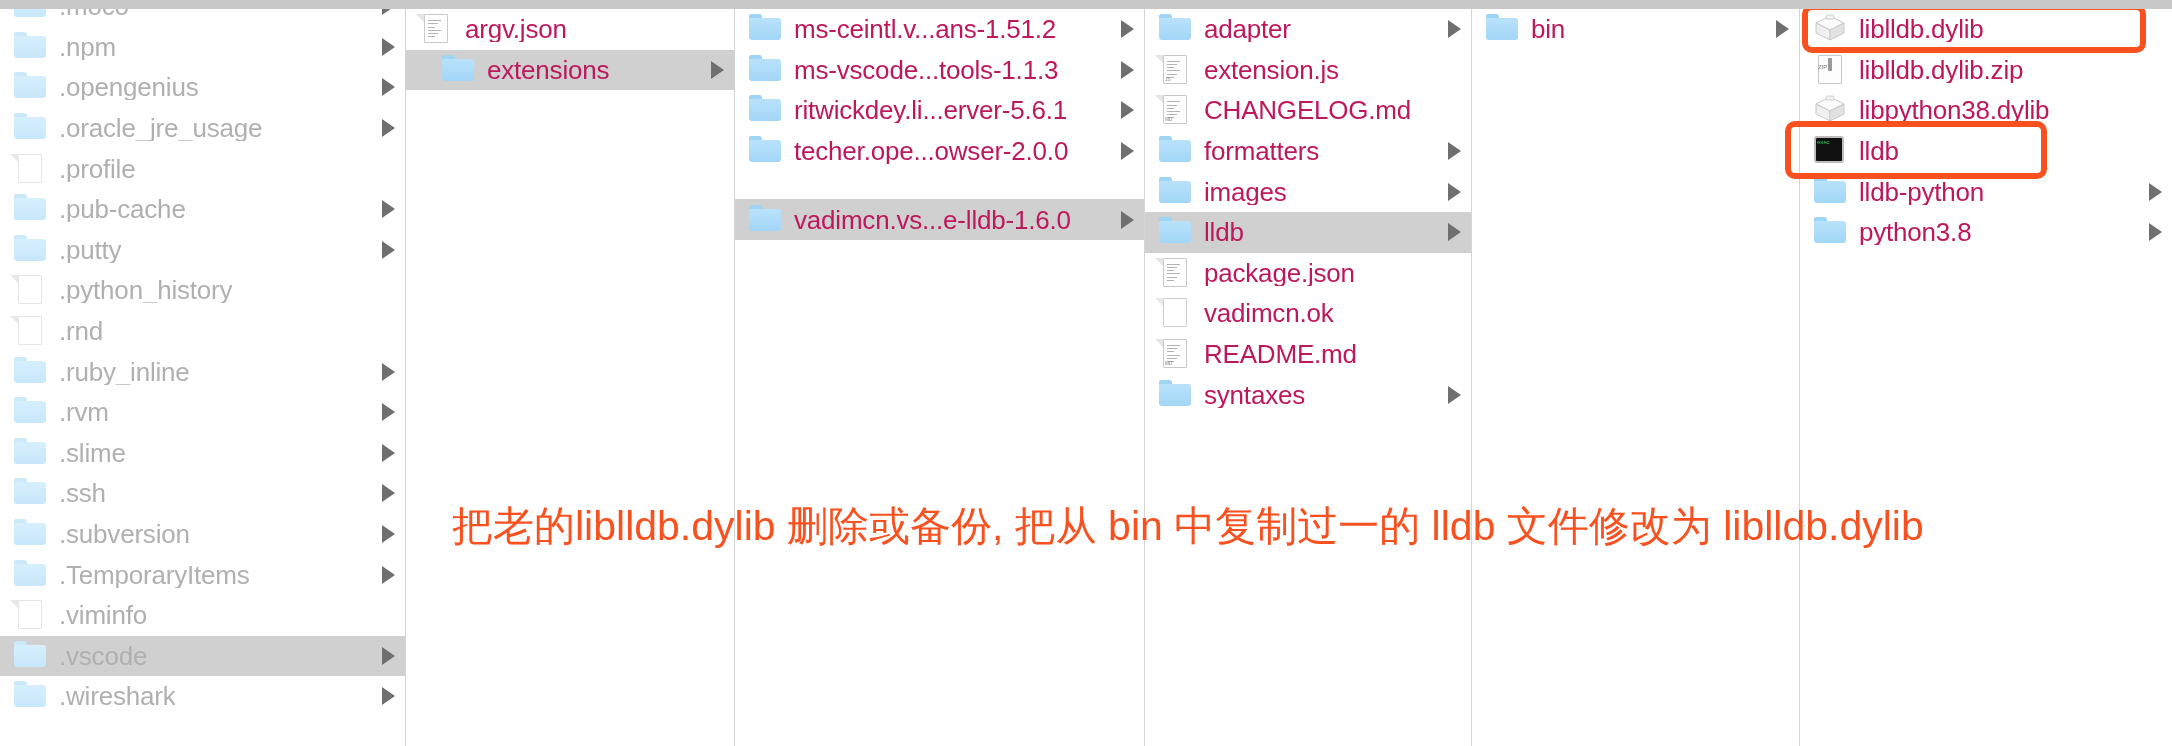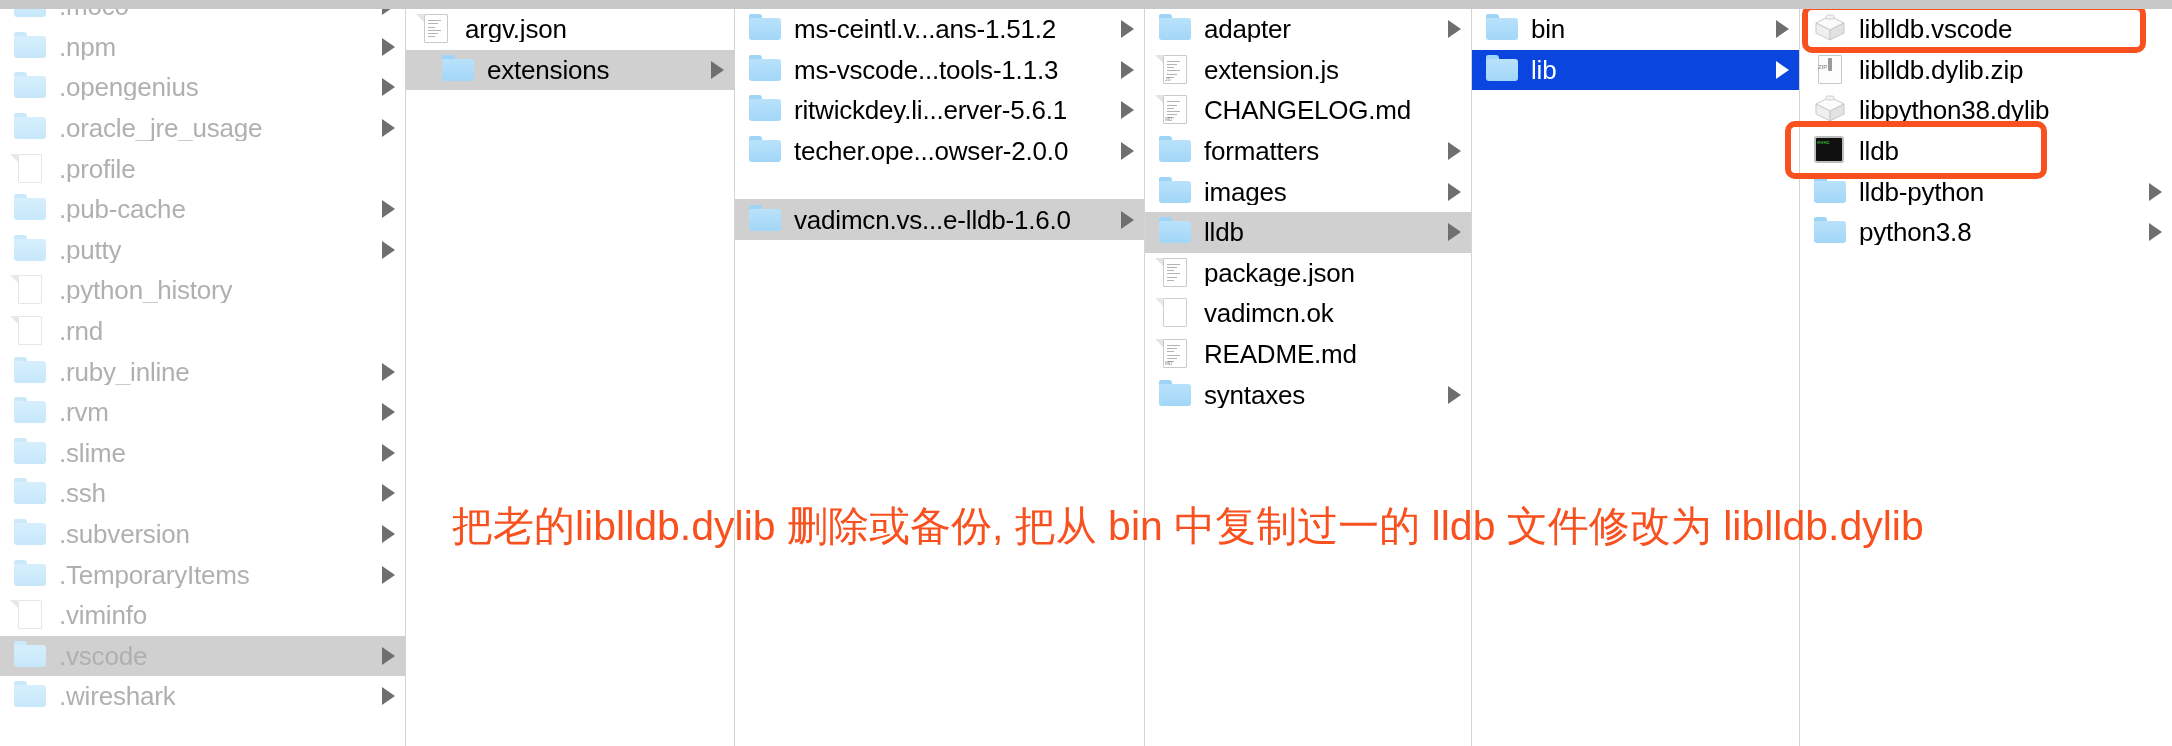--- a/index.html
+++ b/index.html
@@ -72,21 +72,21 @@
     width: 32px;
     height: 30px;
     margin-right: 13px;
     flex: 0 0 auto;
     position: relative;
     display: block;
   }
 
   .row-label {
     font-size: 26px;
-    color: #000000;
+    color: #be185d;
     letter-spacing: -0.2px;
     line-height: 1;
     flex: 0 1 auto;
     overflow: hidden;
     text-overflow: clip;
   }
 
   .chevron {
     margin-left: auto;
     flex: 0 0 auto;
@@ -436,38 +436,33 @@
       </div>
   </div>
 
   <div class="column" style="width:328px;">
     <div class="col-scroll" id="c4" style="top:9px;">
         <div class="row">
           <span class="row-icon"><span class="ic-folder"><span class="tab"></span><span class="body"></span></span></span>
           <span class="row-label">bin</span>
           <span class="chevron"></span>
         </div>
-        <div class="row selected-blue" style="background: rgb(10, 69, 224);">
-          <span class="row-icon"><span class="ic-folder"><span class="tab"></span><span class="body"></span></span></span>
-          <span class="row-label">lib</span>
-          <span class="chevron"></span>
-        </div>
       </div>
   </div>
 
   <div class="column" style="width:372px; border-right:none;">
     <div class="col-scroll" id="c5" style="top:9px;">
         <div class="row">
           <span class="row-icon"><span class="ic-dylib"><svg width="32" height="28" viewBox="0 0 32 28">
                 <polygon points="16,2 30,9 16,16 2,9" fill="#fbfbfb" stroke="#c9c9c9" stroke-width="1"></polygon>
                 <polygon points="2,9 16,16 16,26 2,19" fill="#efefef" stroke="#c9c9c9" stroke-width="1"></polygon>
                 <polygon points="30,9 16,16 16,26 30,19" fill="#e2e2e2" stroke="#c9c9c9" stroke-width="1"></polygon>
                 <rect x="12" y="1" width="8" height="4" rx="1.6" fill="#f3f3f3" stroke="#c4c4c4" stroke-width="0.8"></rect>
               </svg></span></span>
-          <span class="row-label">liblldb.vscode</span>
+          <span class="row-label">liblldb.dylib</span>
           <span class="chevron hidden"></span>
         </div>
         <div class="row">
           <span class="row-icon"><span class="ic-zip"><span class="pg"></span><span class="zipper"></span><span class="lbl">ZIP</span></span></span>
           <span class="row-label">liblldb.dylib.zip</span>
           <span class="chevron hidden"></span>
         </div>
         <div class="row">
           <span class="row-icon"><span class="ic-dylib"><svg width="32" height="28" viewBox="0 0 32 28">
                 <polygon points="16,2 30,9 16,16 2,9" fill="#fbfbfb" stroke="#c9c9c9" stroke-width="1"></polygon>

